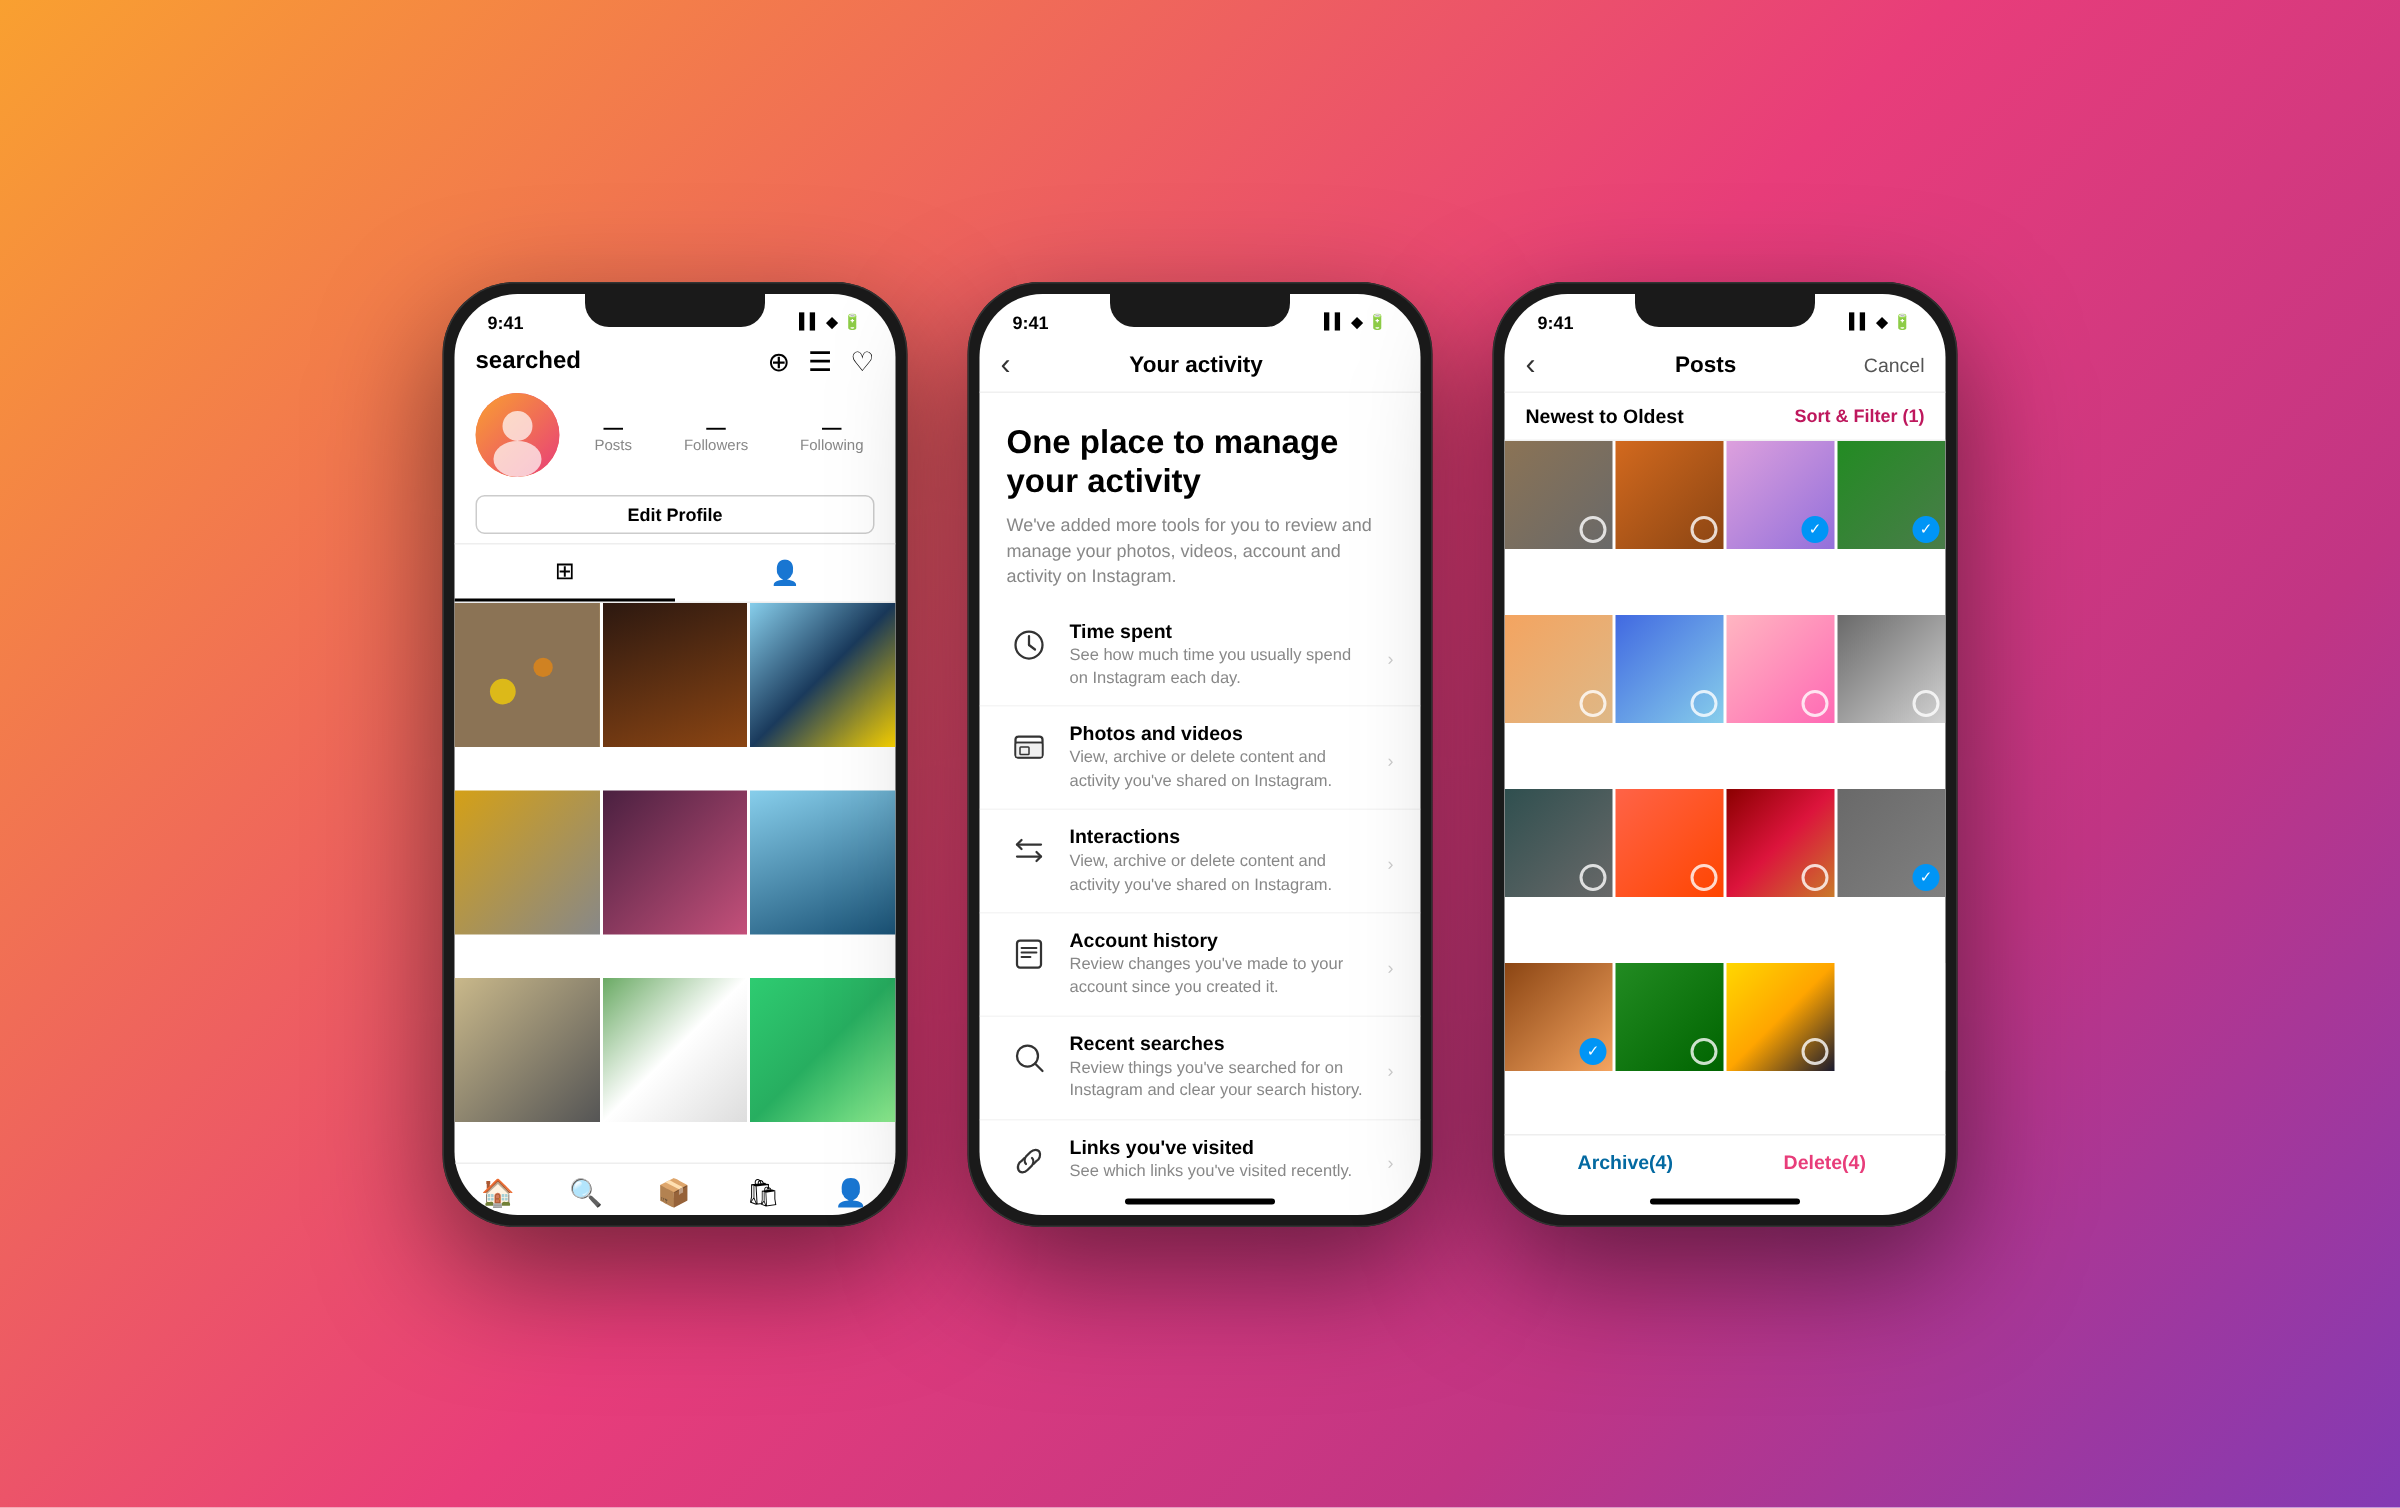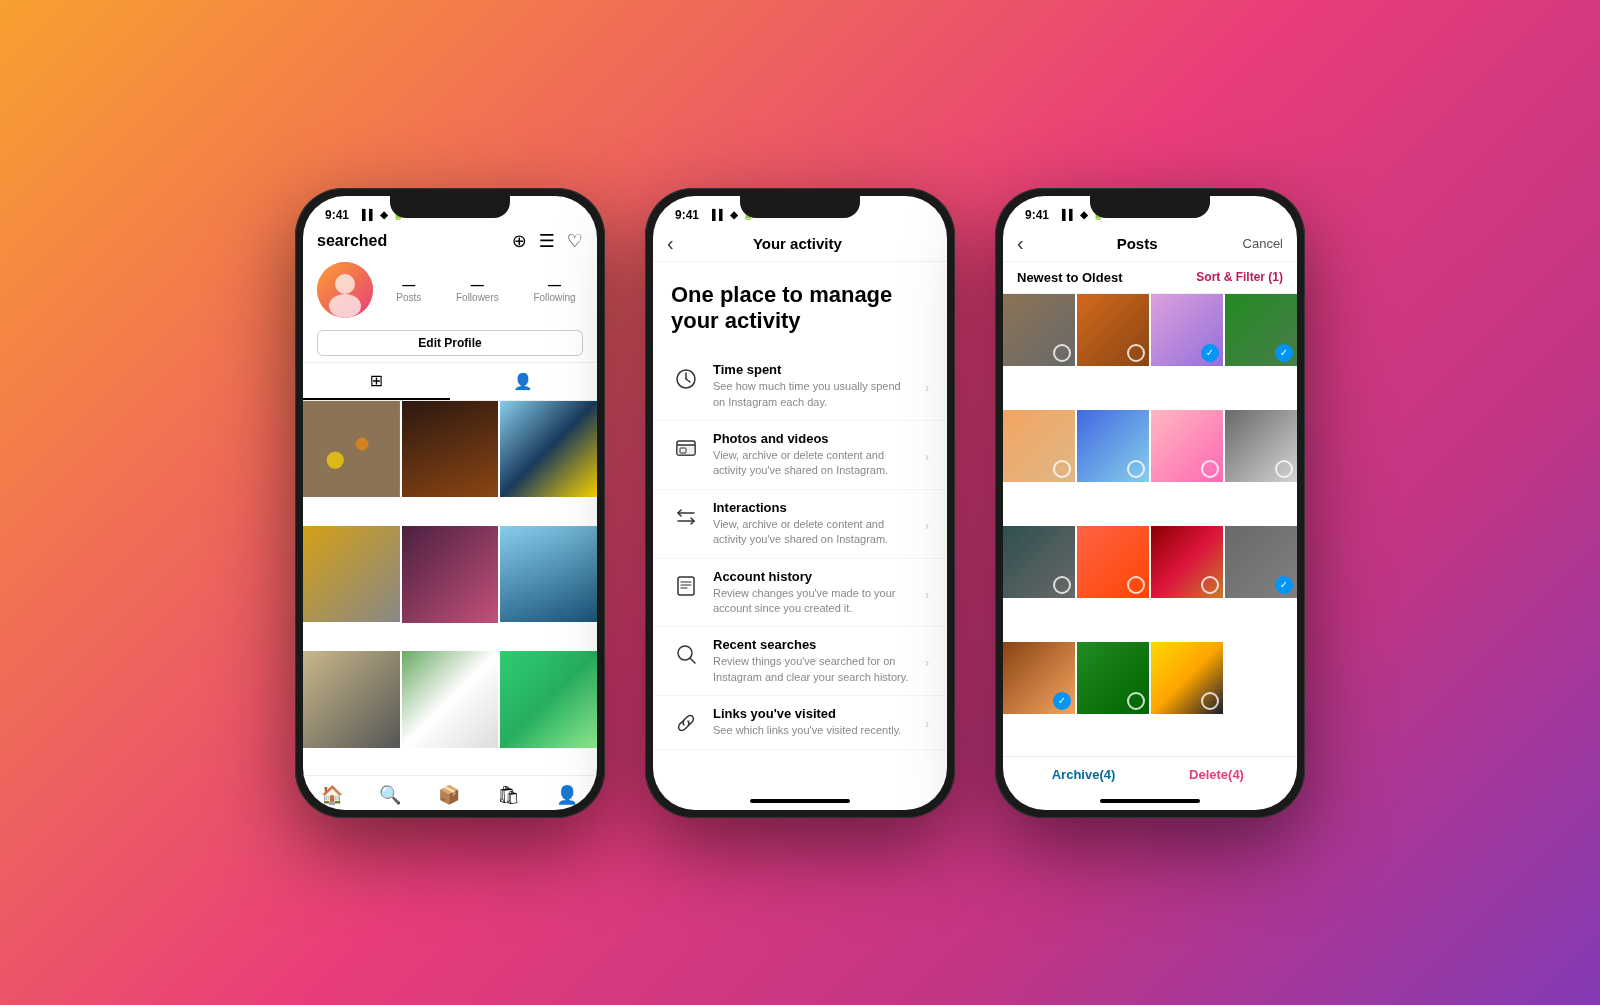--- a/index.html
+++ b/index.html
@@ -44,27 +44,27 @@
       transform: translateX(-50%);
       width: 120px;
       height: 22px;
       background: #1a1a1a;
       border-radius: 0 0 16px 16px;
       z-index: 10;
     }
     
     .status-bar {
       display: flex;
+      justify-content: space-between;
       align-items: center;
       padding: 8px 22px 0;
       font-size: 11px;
       font-weight: 600;
       height: 30px;
       flex-shrink: 0;
-      gap: 13px;
     }
     .status-time { font-size: 12px; font-weight: 700; }
     .status-icons { display: flex; gap: 4px; align-items: center; font-size: 10px; }
     .profile-header {
       display: flex;
       align-items: center;
       justify-content: space-between;
       padding: 4px 14px;
     }
     .username-text { font-size: 16px; font-weight: 700; }
@@ -383,20 +383,21 @@
     </div>
 
     <div class="screen-header">
       <span class="back-arrow">‹</span>
       <span class="screen-title">Your activity</span>
       <span style="width:20px;"></span>
     </div>
 
     <div class="activity-hero">
       <div class="activity-hero-title">One place to manage your activity</div>
+      <div class="activity-hero-sub">We've added more tools for you to review and manage your photos, videos, account and activity on Instagram.</div>
     </div>
 
     <div class="activity-list">
 
       <div class="activity-item">
         <div class="activity-icon">
           <svg width="22" height="22" viewBox="0 0 22 22" fill="none">
             <circle cx="11" cy="11" r="9" stroke="#333" stroke-width="1.5"></circle>
             <line x1="11" y1="5" x2="11" y2="11" stroke="#333" stroke-width="1.5" stroke-linecap="round"></line>
             <line x1="11" y1="11" x2="15" y2="14" stroke="#333" stroke-width="1.5" stroke-linecap="round"></line>

